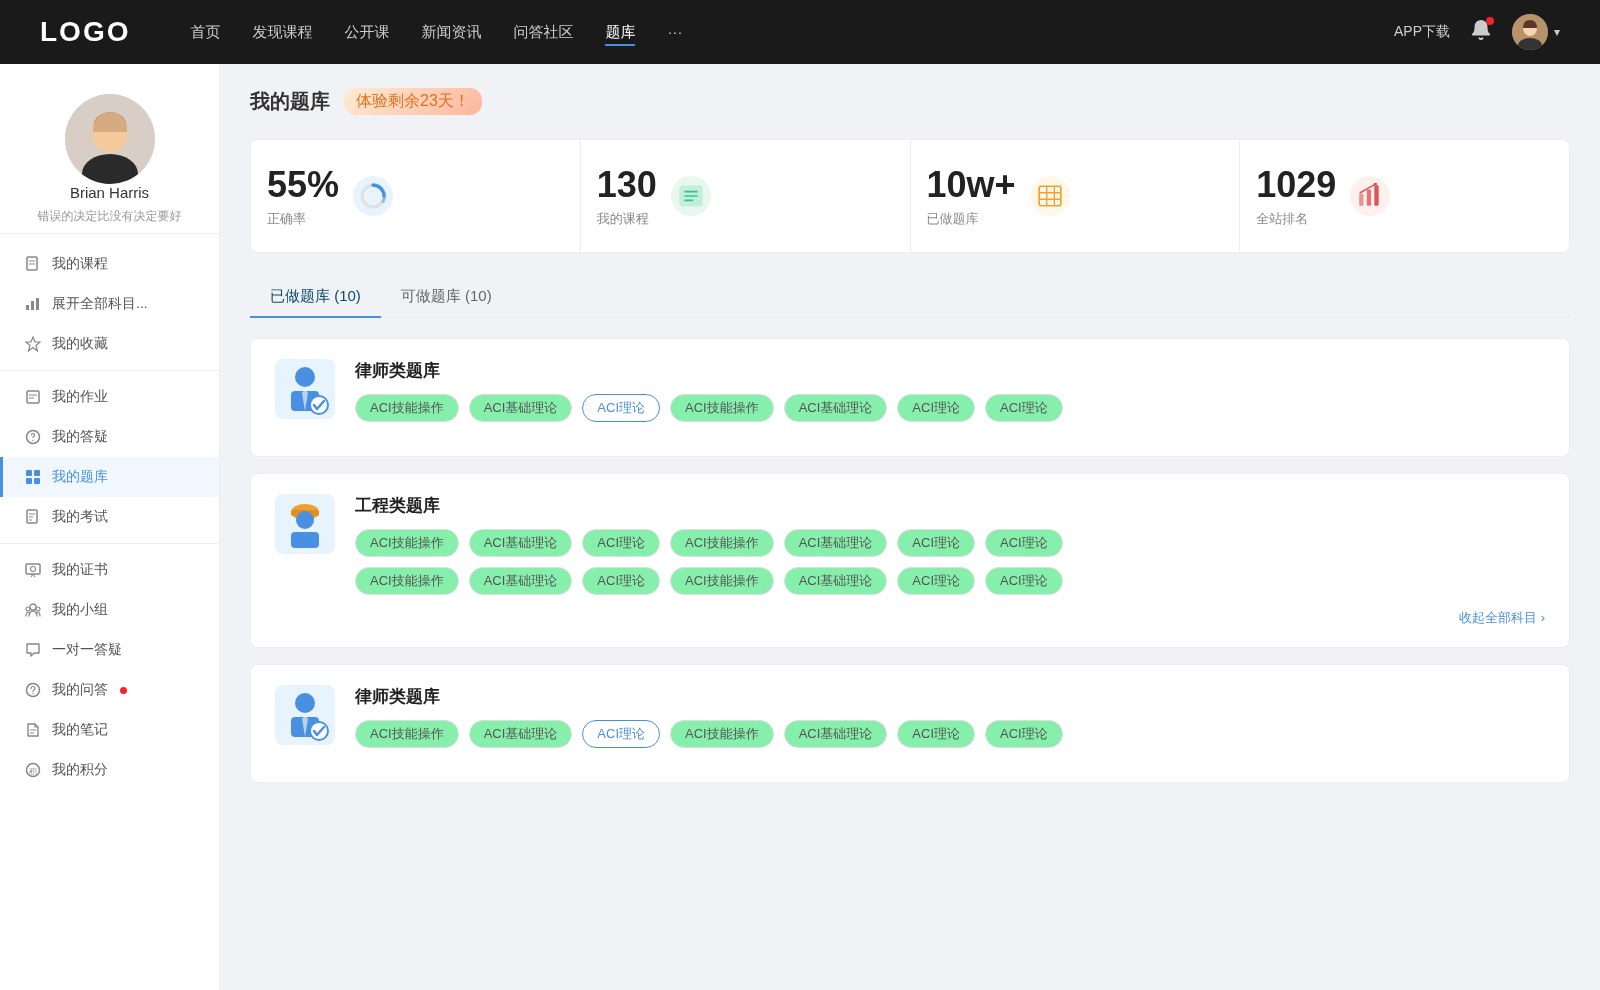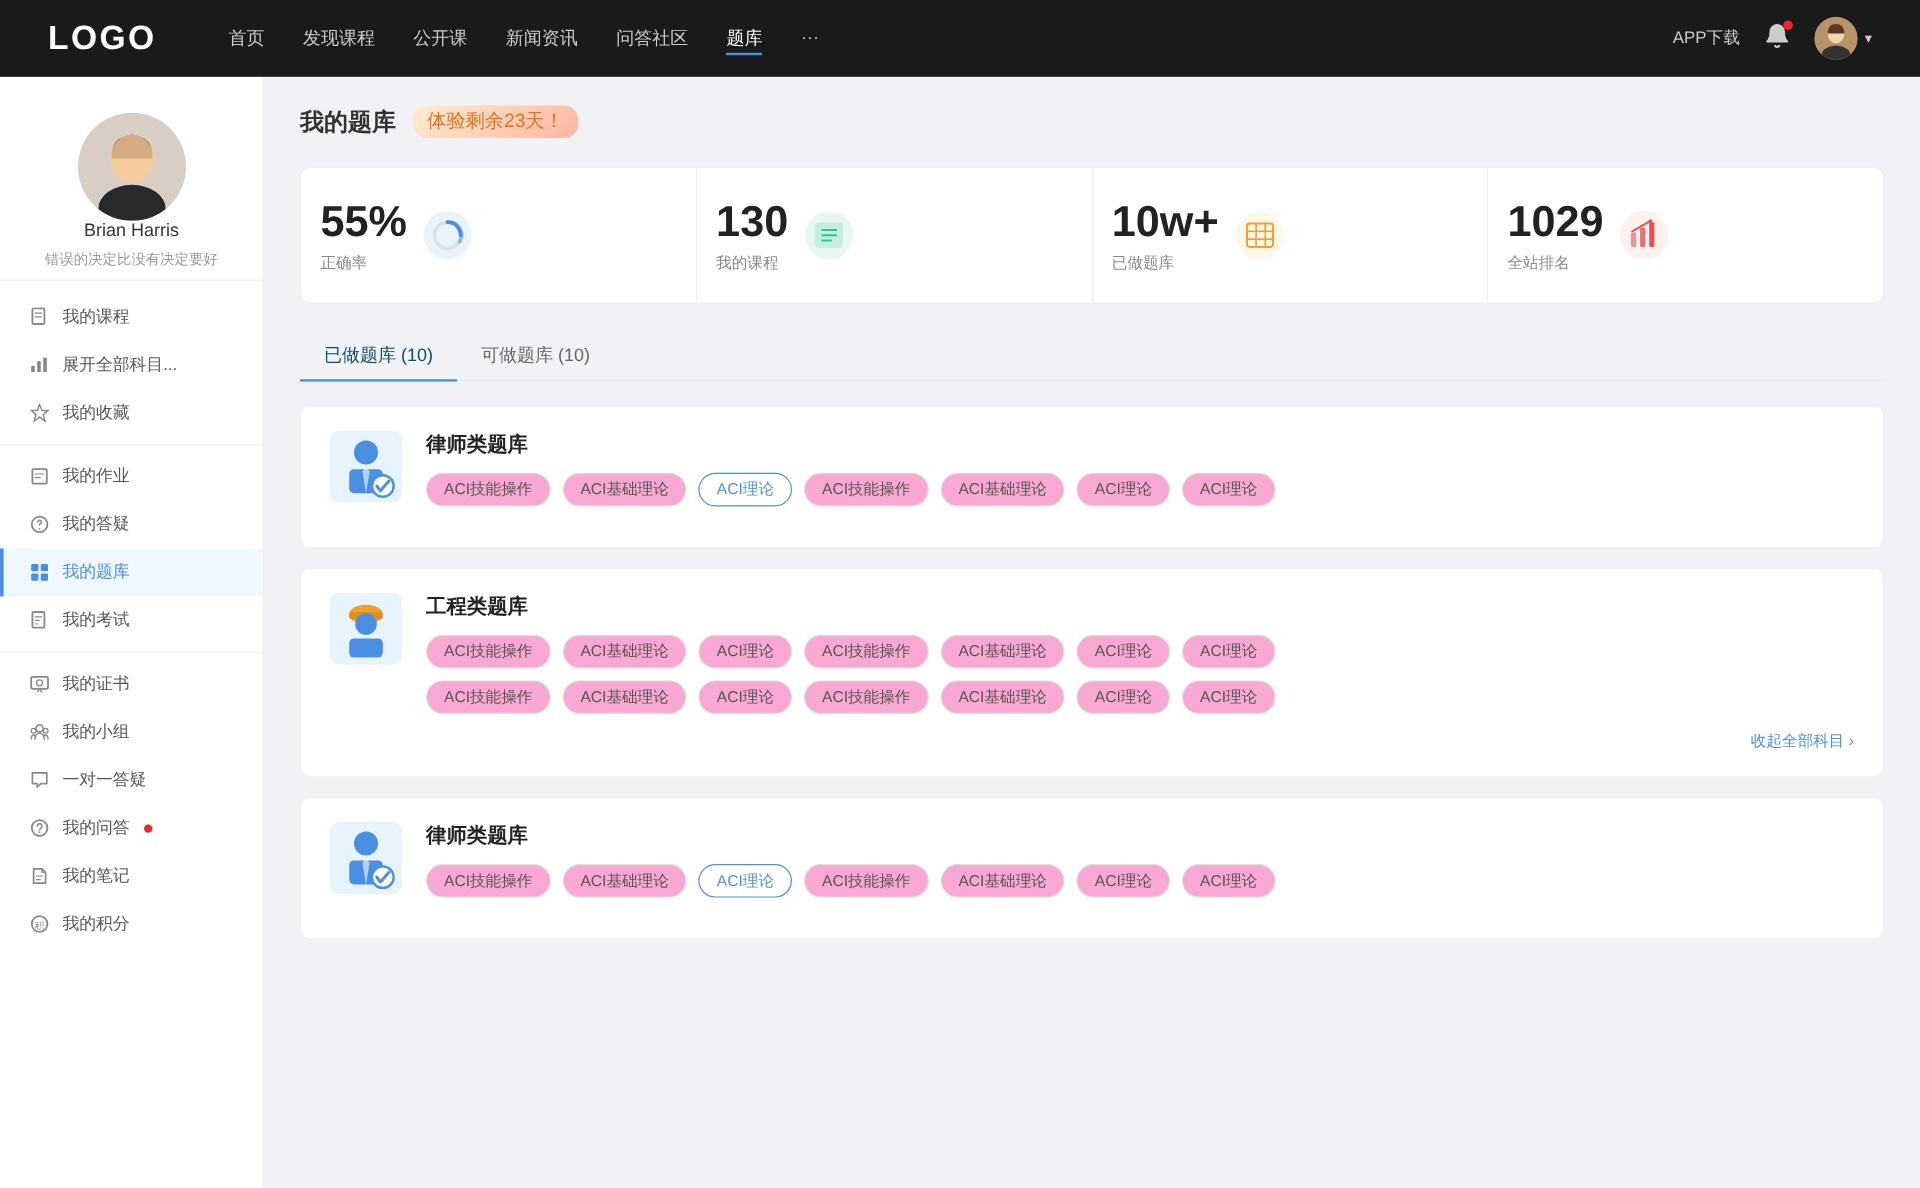--- a/index.html
+++ b/index.html
@@ -118,21 +118,21 @@
       padding: 20px 24px;
     }
     .qbank-header { display: flex; align-items: flex-start; gap: 20px; margin-bottom: 14px; }
     .qbank-icon { width: 60px; height: 60px; flex-shrink: 0; }
     .qbank-info { flex: 1; }
     .qbank-title { font-size: 17px; font-weight: 600; color: #222; margin-bottom: 12px; }
     .qbank-tags { display: flex; flex-wrap: wrap; gap: 10px; align-items: center; }
     .qbank-tag {
       padding: 4px 14px; border-radius: 14px;
       font-size: 13px; color: #555;
-      border: 1px solid #ddd; cursor: pointer; background: #f9a8d4;
+      border: 1px solid #ddd; cursor: pointer; background: #86efac;
     }
     .qbank-tag.selected { border-color: #4a90e2; color: #4a90e2; background: #fff; }
     .qbank-footer { display: flex; justify-content: flex-end; }
     .expand-btn { color: #4a90e2; font-size: 13px; cursor: pointer; }
 
     
     .icon-blue { background: #e8f4fd; }
     .icon-green { background: #e8f8f0; }
     .icon-orange { background: #fff7e8; }
     .icon-red { background: #fff0f0; }

